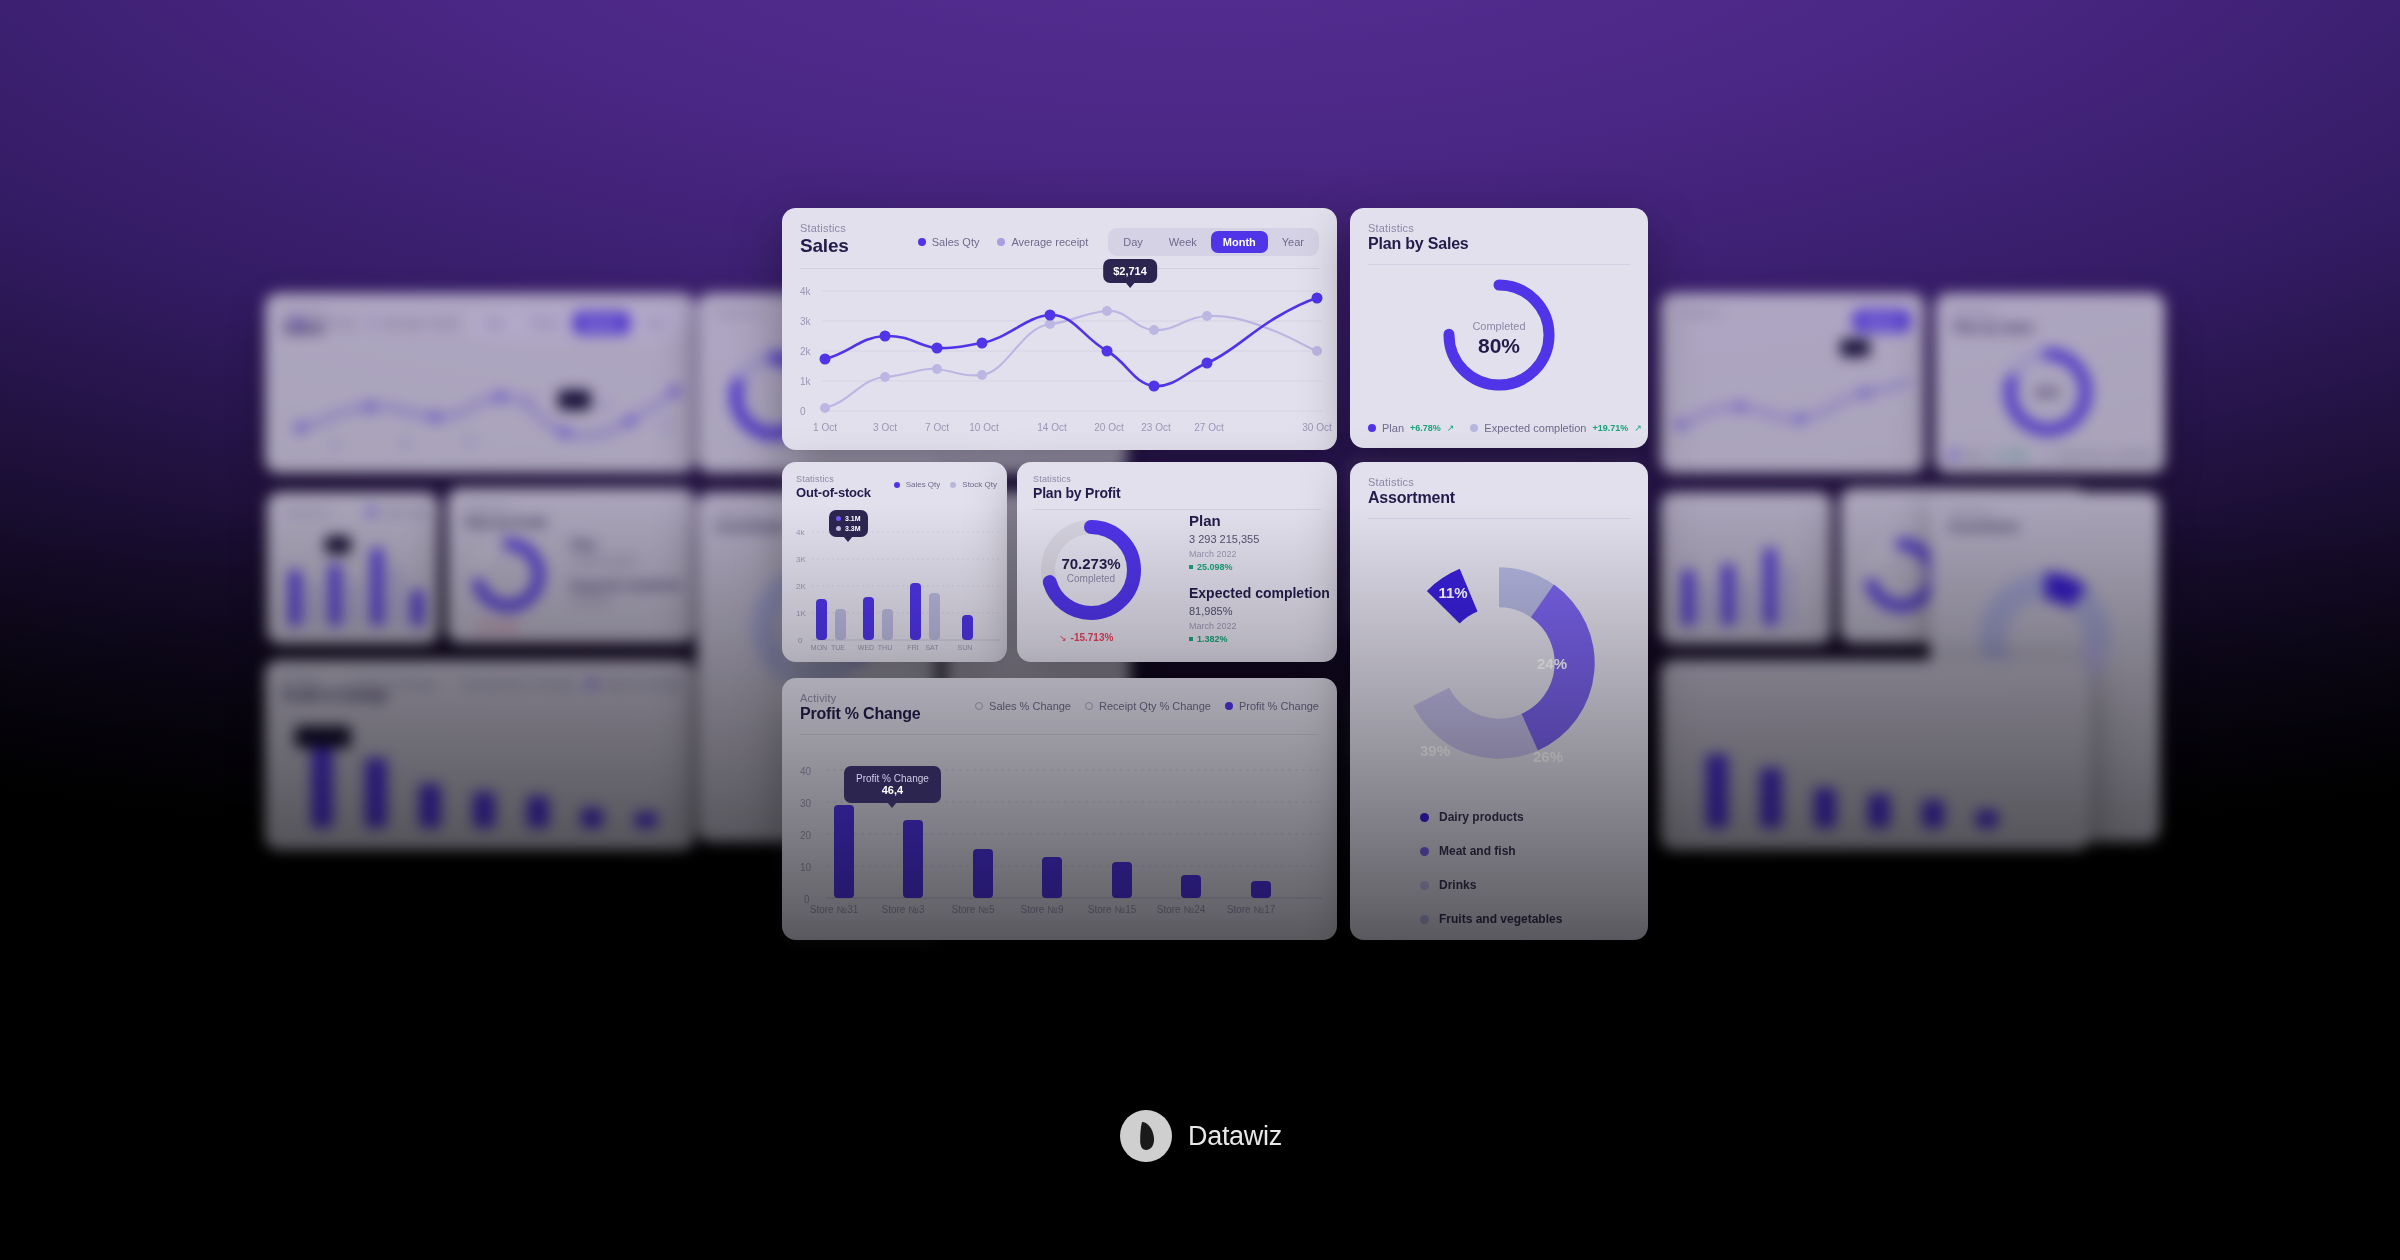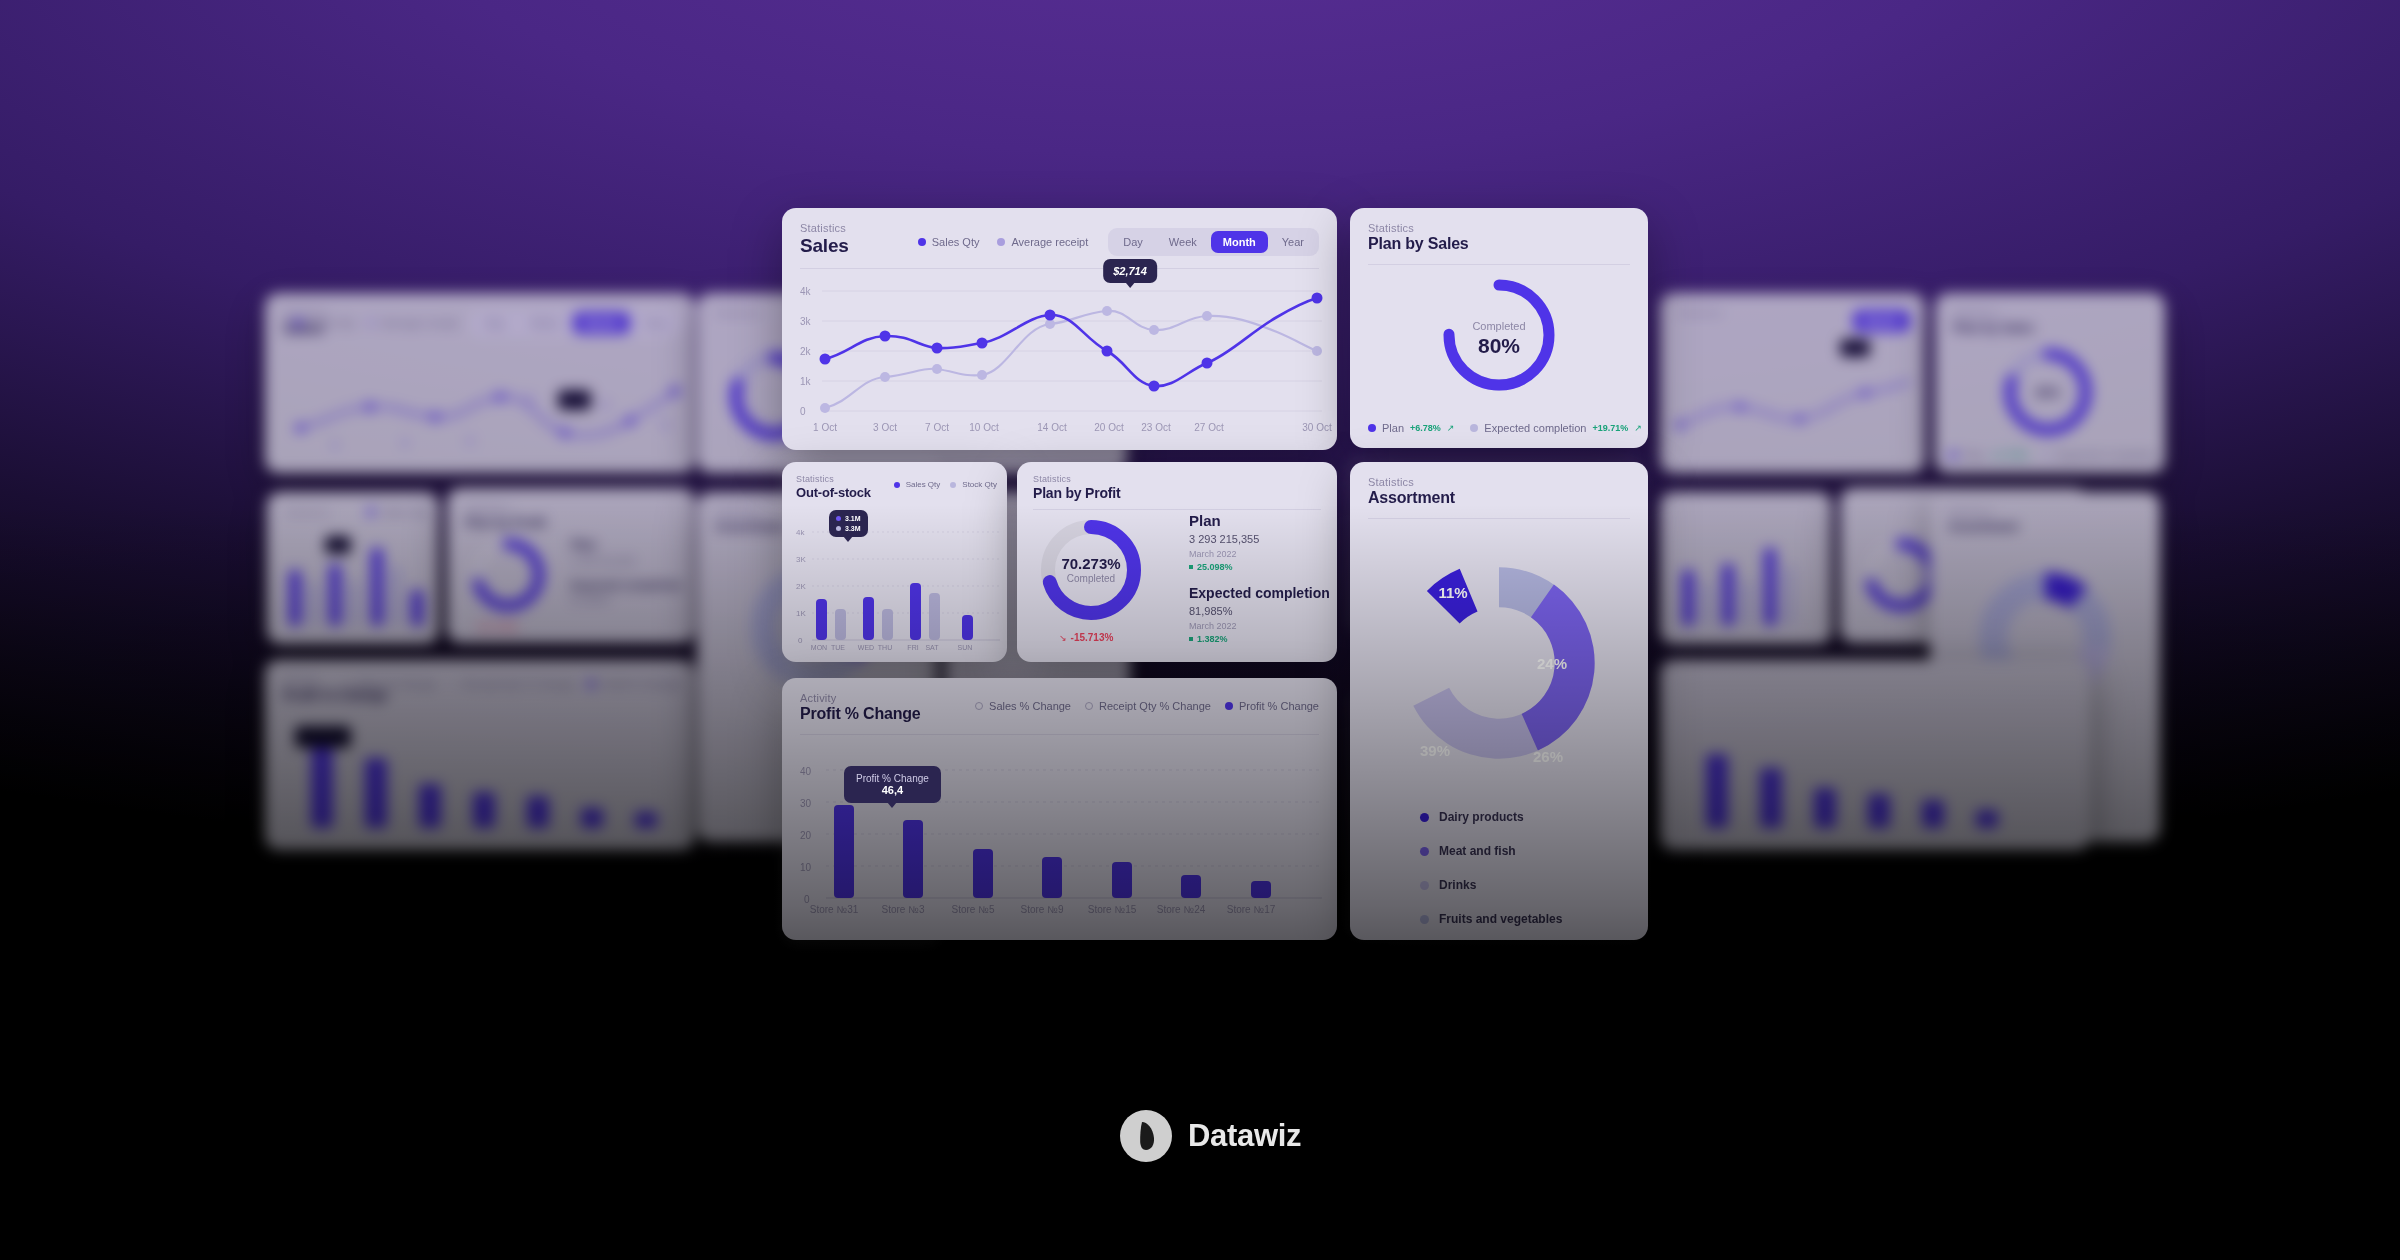--- a/index.html
+++ b/index.html
@@ -76,21 +76,21 @@
 
   
   #logo-wrap{
     position:absolute; left:1120px; top:1110px;
     display:flex; align-items:center; gap:16px;
   }
   #logo-circle{
     width:52px;height:52px;border-radius:50%;background:#cfcfcf;
     display:flex;align-items:center;justify-content:center;
   }
-  #logo-text{ color:#e8e8e8; font-size:31px; font-weight:bold; letter-spacing:-.3px; }
+  #logo-text{ color:#e8e8e8; font-size:27px; font-weight:normal; letter-spacing:-.3px; }
 </style>
 </head>
 <body>
 
 <div id="bg-gradient"></div>
 
 <div id="back-layer">
 
   <div class="card" style="left:265px; top:293px; width:430px; height:180px;">
     <div class="card-head">
@@ -412,21 +412,21 @@
           <circle cx="103" cy="47" r="5.5"></circle>
           <circle cx="155" cy="59" r="5.5"></circle>
         <circle cx="200" cy="54" r="5.5"></circle>
           <circle cx="268" cy="26" r="5.5"></circle>
           <circle cx="325" cy="62" r="5.5"></circle>
         <circle cx="372" cy="97" r="5.5"></circle>
           <circle cx="425" cy="74" r="5.5"></circle>
           <circle cx="535" cy="9" r="5.5"></circle>
       </g>
     </svg>
-    <div class="tip" style="left:348px; top:-27px; transform:translateX(-50%);font-style:italic;">$2,714</div>
+    <div class="tip" style="left:348px; top:-27px; transform:translateX(-50%);">$2,714</div>
 
     <div class="xlab" style="left:23px;top:136px;width:40px;">1 Oct</div>
     <div class="xlab" style="left:83px;top:136px;width:40px;">3 Oct</div>
     <div class="xlab" style="left:135px;top:136px;width:40px;">7 Oct</div>
     <div class="xlab" style="left:180px;top:136px;width:44px;">10 Oct</div>
     <div class="xlab" style="left:248px;top:136px;width:44px;">14 Oct</div>
     <div class="xlab" style="left:305px;top:136px;width:44px;">20 Oct</div>
     <div class="xlab" style="left:352px;top:136px;width:44px;">23 Oct</div>
     <div class="xlab" style="left:405px;top:136px;width:44px;">27 Oct</div>
     <div class="xlab" style="left:513px;top:136px;width:44px;">30 Oct</div>

